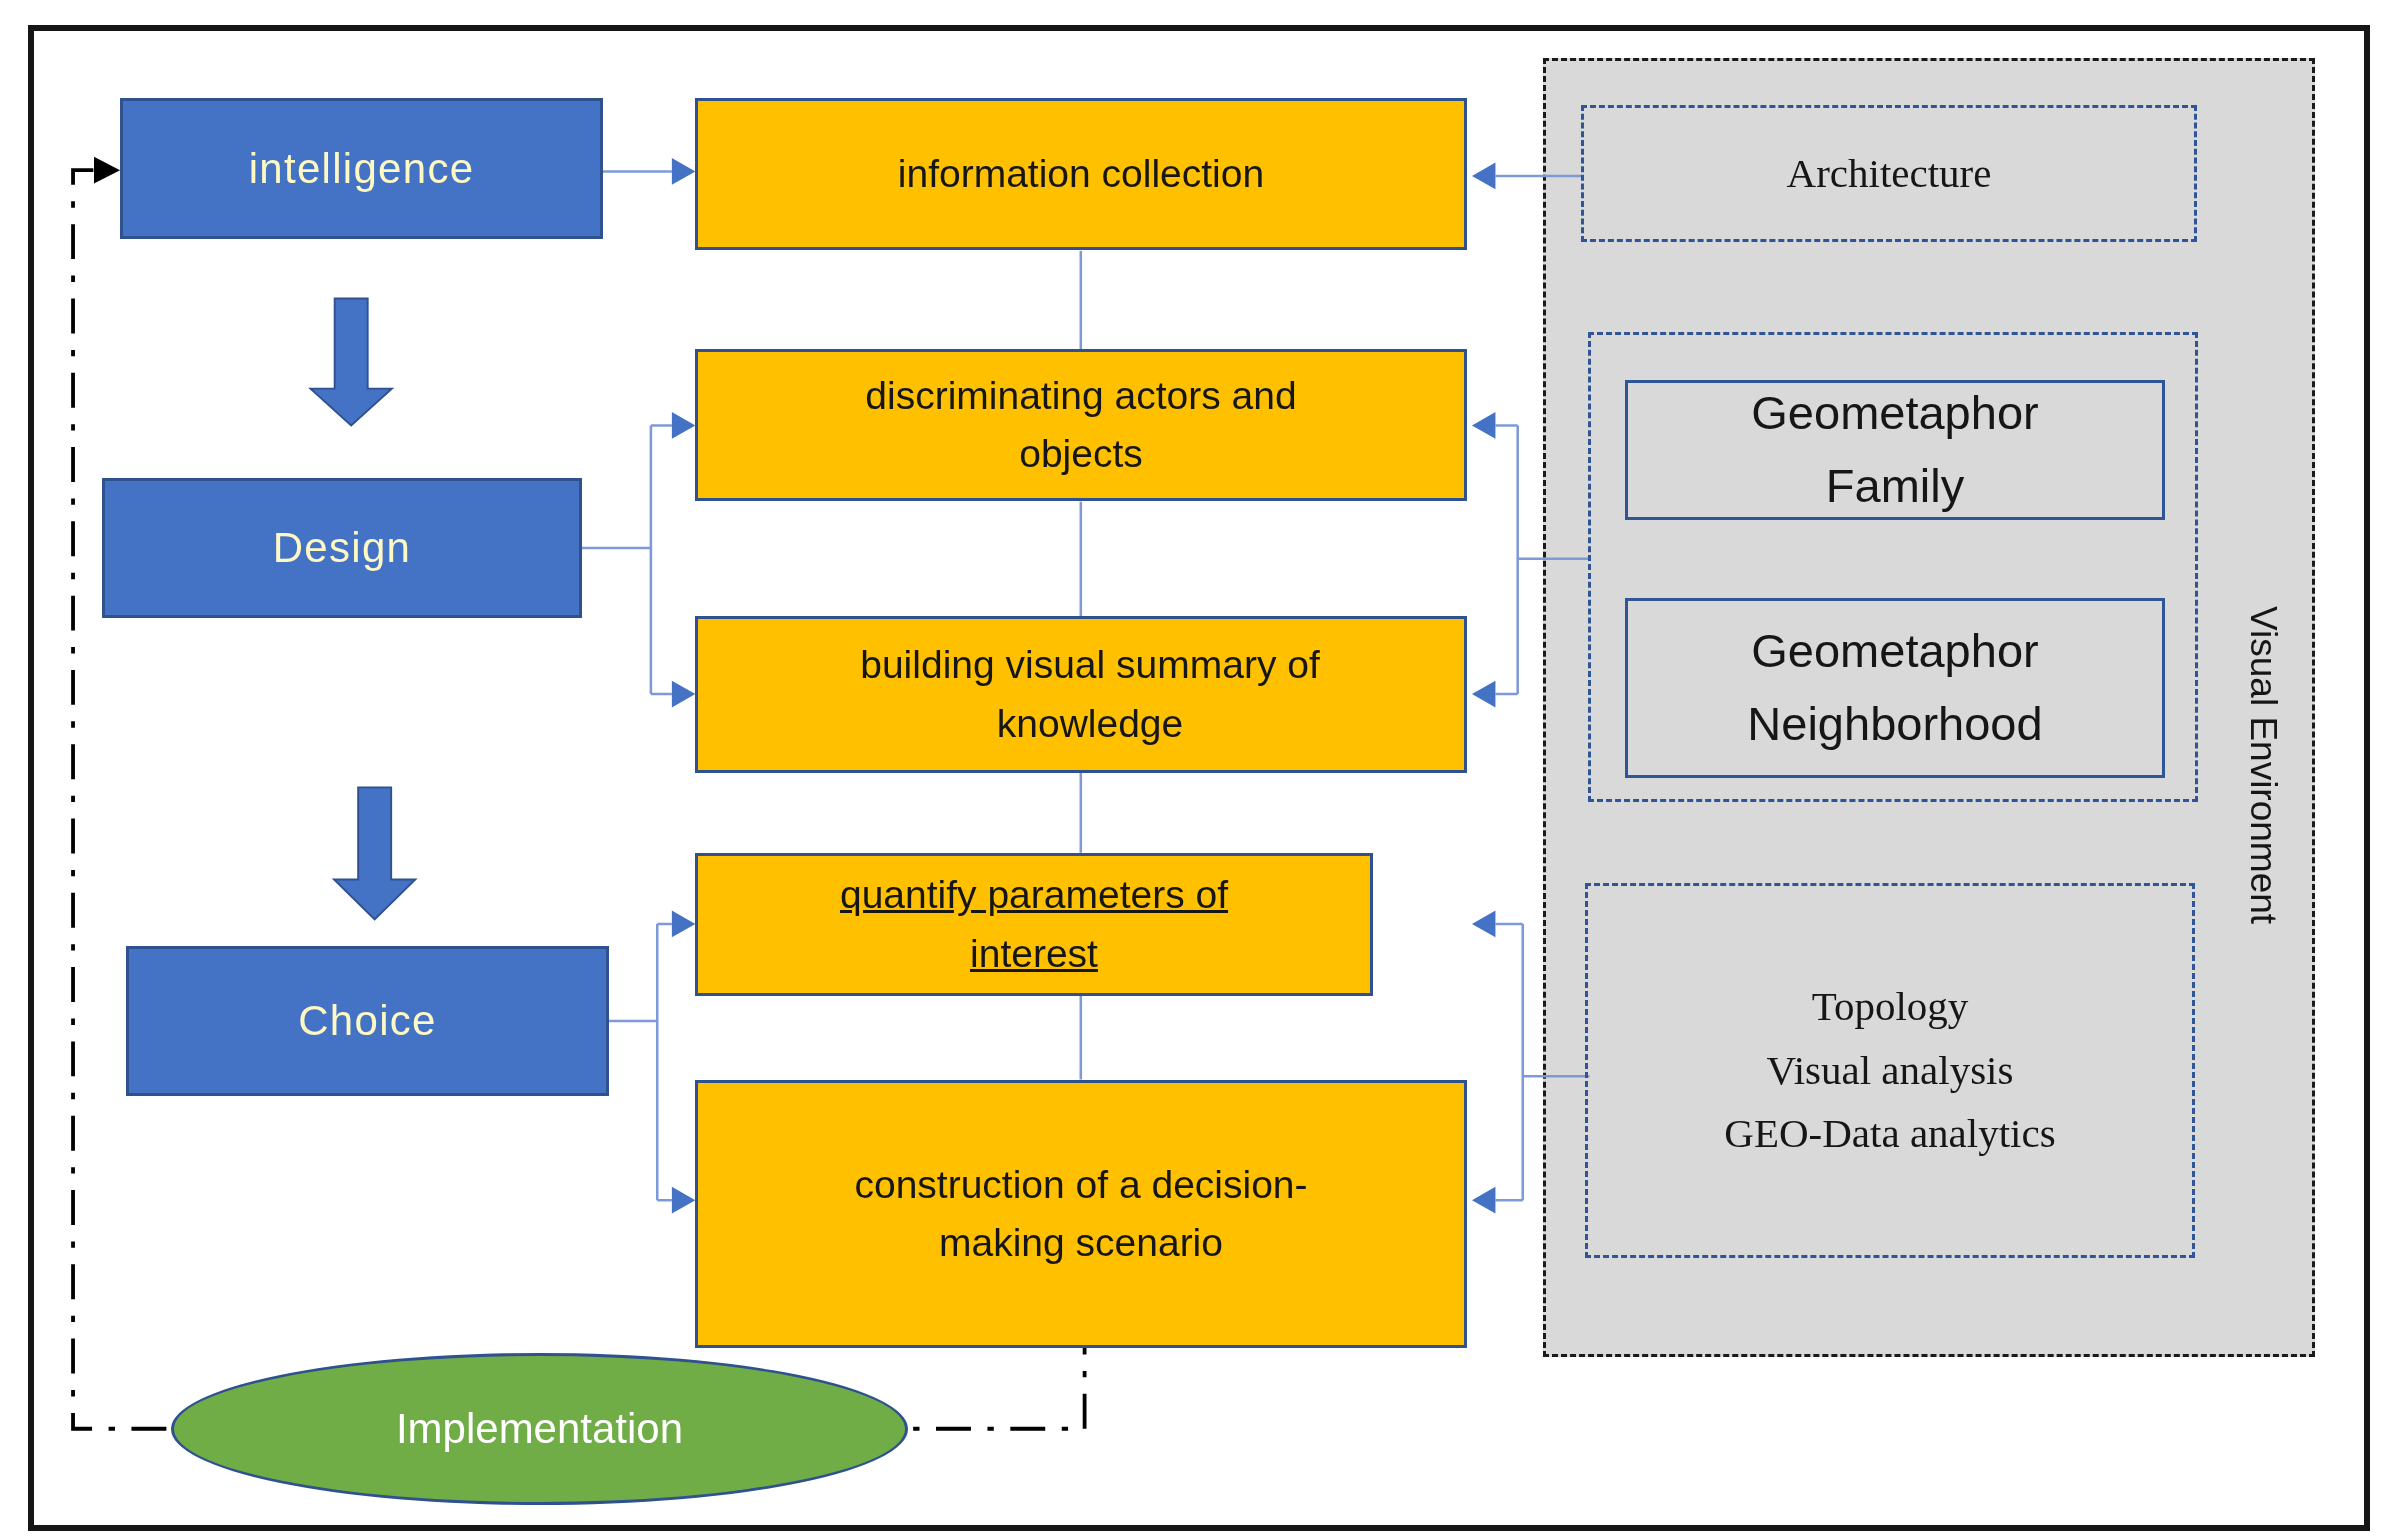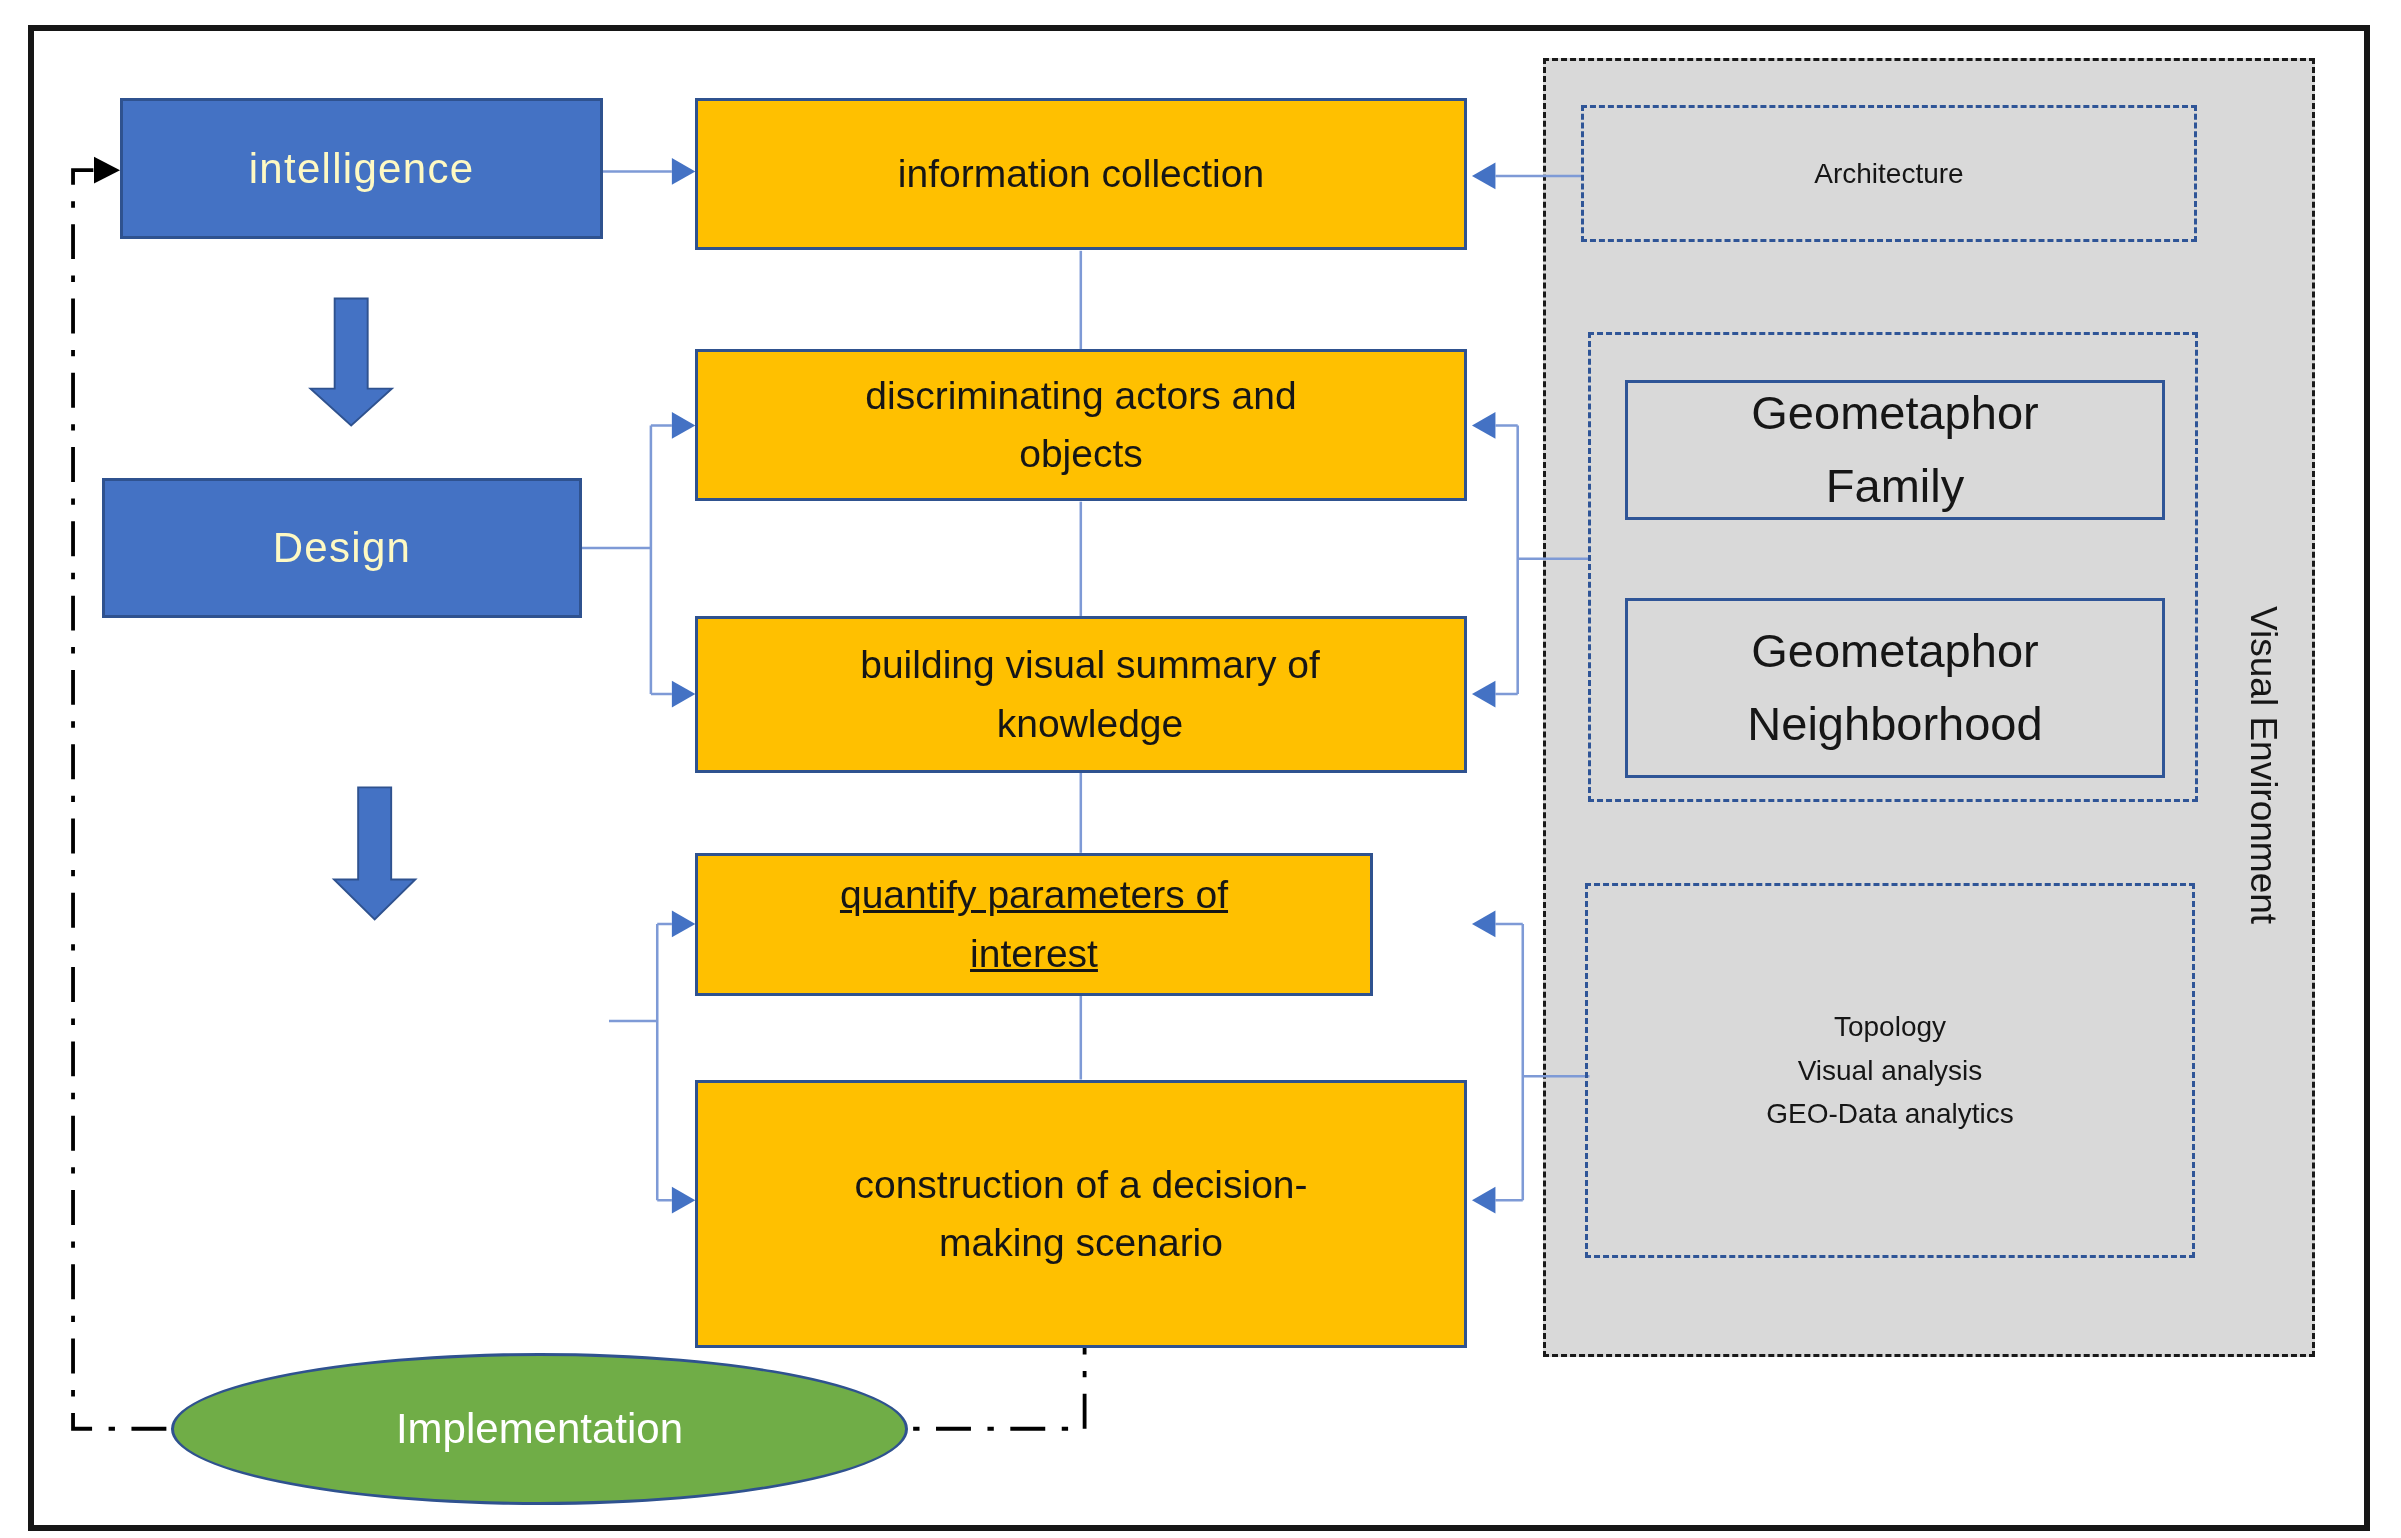--- a/index.html
+++ b/index.html
@@ -29,21 +29,21 @@
   .task{
     background:var(--task_fill);border:3.8px solid var(--task_border);
     color:#161616;font-size:39px;line-height:1.5;
   }
   .ellipse{
     background:var(--implementation_fill);border:3.8px solid var(--stage_border);
     border-radius:50%;color:#ffffff;font-size:42px;
   }
   .dashedbox{
     background:transparent;border:3.2px dashed var(--dashed_box_border);
-    color:#161616;font-size:28px;line-height:1.55;
+    color:#161616;font-size:41px;line-height:1.55;font-family:Liberation Serif, serif;
   }
   .solidbox{
     background:var(--panel_fill);border:3.8px solid var(--dashed_box_border);
     color:#161616;font-size:47px;line-height:1.55;
   }
   .ml{white-space:pre-line;}
   .ve-label{
     position:absolute;left:2232px;top:413px;width:61px;height:705px;z-index:3;
     display:flex;align-items:center;justify-content:center;
     writing-mode:vertical-rl;font-size:37px;color:#161616;
@@ -95,20 +95,23 @@
       <polygon points="564,1240 616,1240 616,1385 654,1385 590,1448 526,1385 564,1385"></polygon>
     </g>
   </svg>
 
   <div class="node stage" style="left:120px;top:98px;width:483px;height:141px;">
     <span>intelligence</span>
   </div>
   <div class="node stage" style="left:102px;top:478px;width:480px;height:140px;">
     <span>Design</span>
   </div>
+  <div class="node stage" style="left:126px;top:946px;width:483px;height:150px;">
+    <span>Choice</span>
+  </div>
   <div class="node ellipse" style="left:171px;top:1353px;width:737px;height:152px;">
     <span>Implementation</span>
   </div>
 
   <div class="node task" style="left:695px;top:98px;width:772px;height:152px;">
     <span class="ml">information collection</span>
   </div>
   <div class="node task" style="left:695px;top:349px;width:772px;height:152px;">
     <span class="ml">discriminating actors and
 objects</span>

